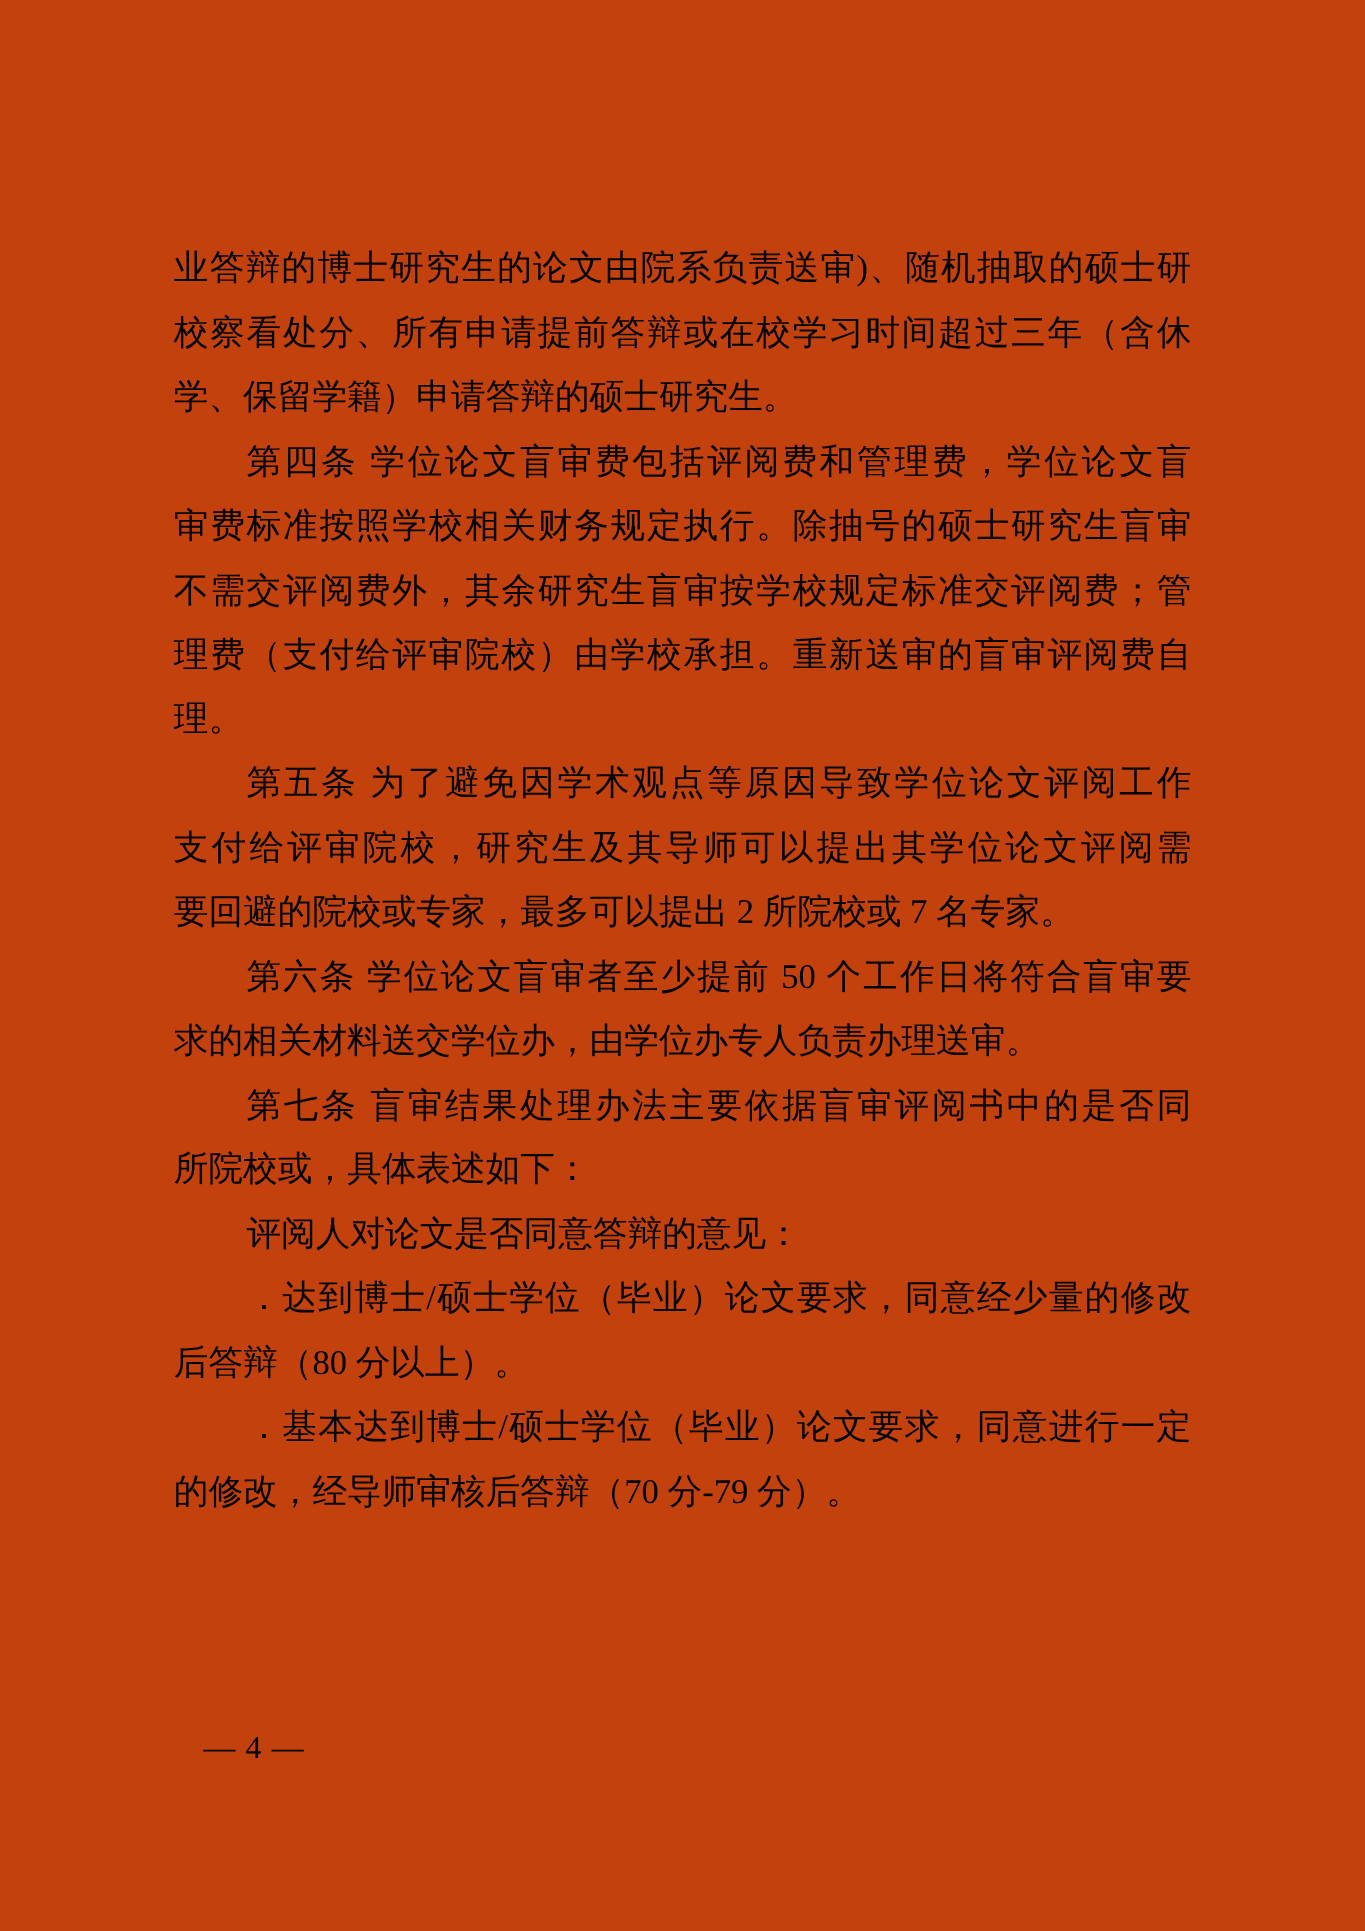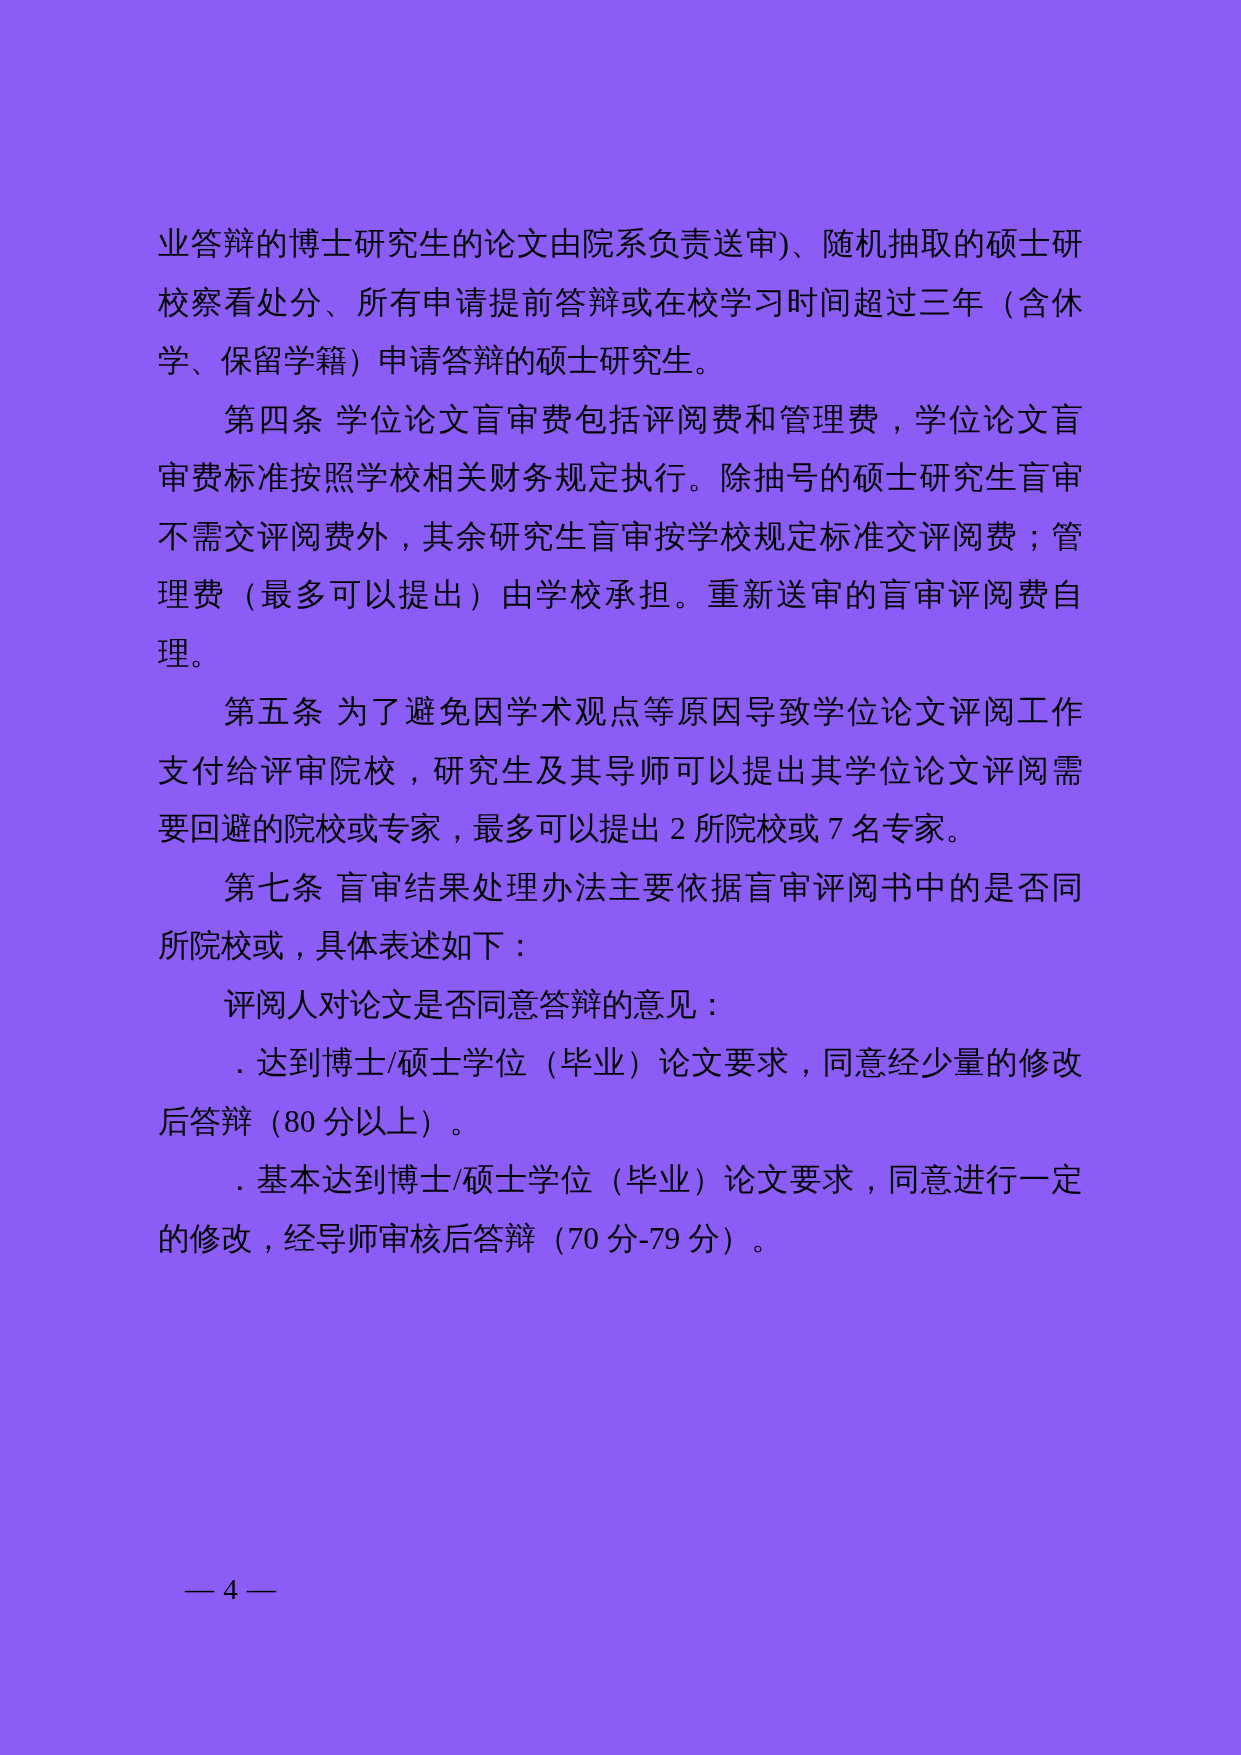--- a/index.html
+++ b/index.html
@@ -4,21 +4,21 @@
 <style>
   html, body {
     margin: 0;
     padding: 0;
     background: #ffffff;
   }
   .page {
     position: relative;
     width: 1241px;
     height: 1755px;
-    background: #8b5cf6;
+    background: #c2410c;
     overflow: hidden;
     font-family: "Liberation Serif", "DejaVu Serif", serif;
     color: #000000;
   }
   .body-text {
     position: absolute;
     left: 158px;
     top: 215px;
     width: 925px;
     font-size: 31.5px;
@@ -57,27 +57,31 @@
   <div class="body-text" id="body-text">
       <div class="paragraph">
         <div class="text-line full"><span class="text-run">业答辩的博士研究生的论文由院系负责送审)、随机抽取的硕士研</span></div>
         <div class="text-line full"><span class="text-run">校察看处分、所有申请提前答辩或在校学习时间超过三年（含休</span></div>
         <div class="text-line"><span class="text-run">学、保留学籍）申请答辩的硕士研究生。</span></div>
       </div>
       <div class="paragraph">
         <div class="text-line full indent"><span class="article-label">第四条</span><span class="text-run"> 学位论文盲审费包括评阅费和管理费，学位论文盲</span></div>
         <div class="text-line full"><span class="text-run">审费标准按照学校相关财务规定执行。除抽号的硕士研究生盲审</span></div>
         <div class="text-line full"><span class="text-run">不需交评阅费外，其余研究生盲审按学校规定标准交评阅费；管</span></div>
-        <div class="text-line full"><span class="text-run">理费（最多可以提出）由学校承担。重新送审的盲审评阅费自</span></div>
+        <div class="text-line full"><span class="text-run">理费（支付给评审院校）由学校承担。重新送审的盲审评阅费自</span></div>
         <div class="text-line"><span class="text-run">理。</span></div>
       </div>
       <div class="paragraph">
         <div class="text-line full indent"><span class="article-label">第五条</span><span class="text-run"> 为了避免因学术观点等原因导致学位论文评阅工作</span></div>
         <div class="text-line full"><span class="text-run">支付给评审院校，研究生及其导师可以提出其学位论文评阅需</span></div>
         <div class="text-line"><span class="text-run">要回避的院校或专家，最多可以提出 2 所院校或 7 名专家。</span></div>
+      </div>
+      <div class="paragraph">
+        <div class="text-line full indent"><span class="article-label">第六条</span><span class="text-run"> 学位论文盲审者至少提前 50 个工作日将符合盲审要</span></div>
+        <div class="text-line"><span class="text-run">求的相关材料送交学位办，由学位办专人负责办理送审。</span></div>
       </div>
       <div class="paragraph">
         <div class="text-line full indent"><span class="article-label">第七条</span><span class="text-run"> 盲审结果处理办法主要依据盲审评阅书中的是否同</span></div>
         <div class="text-line"><span class="text-run">所院校或，具体表述如下：</span></div>
       </div>
       <div class="paragraph">
         <div class="text-line indent"><span class="text-run">评阅人对论文是否同意答辩的意见：</span></div>
       </div>
       <div class="paragraph">
         <div class="text-line full indent"><span class="text-run">．达到博士/硕士学位（毕业）论文要求，同意经少量的修改</span></div>

